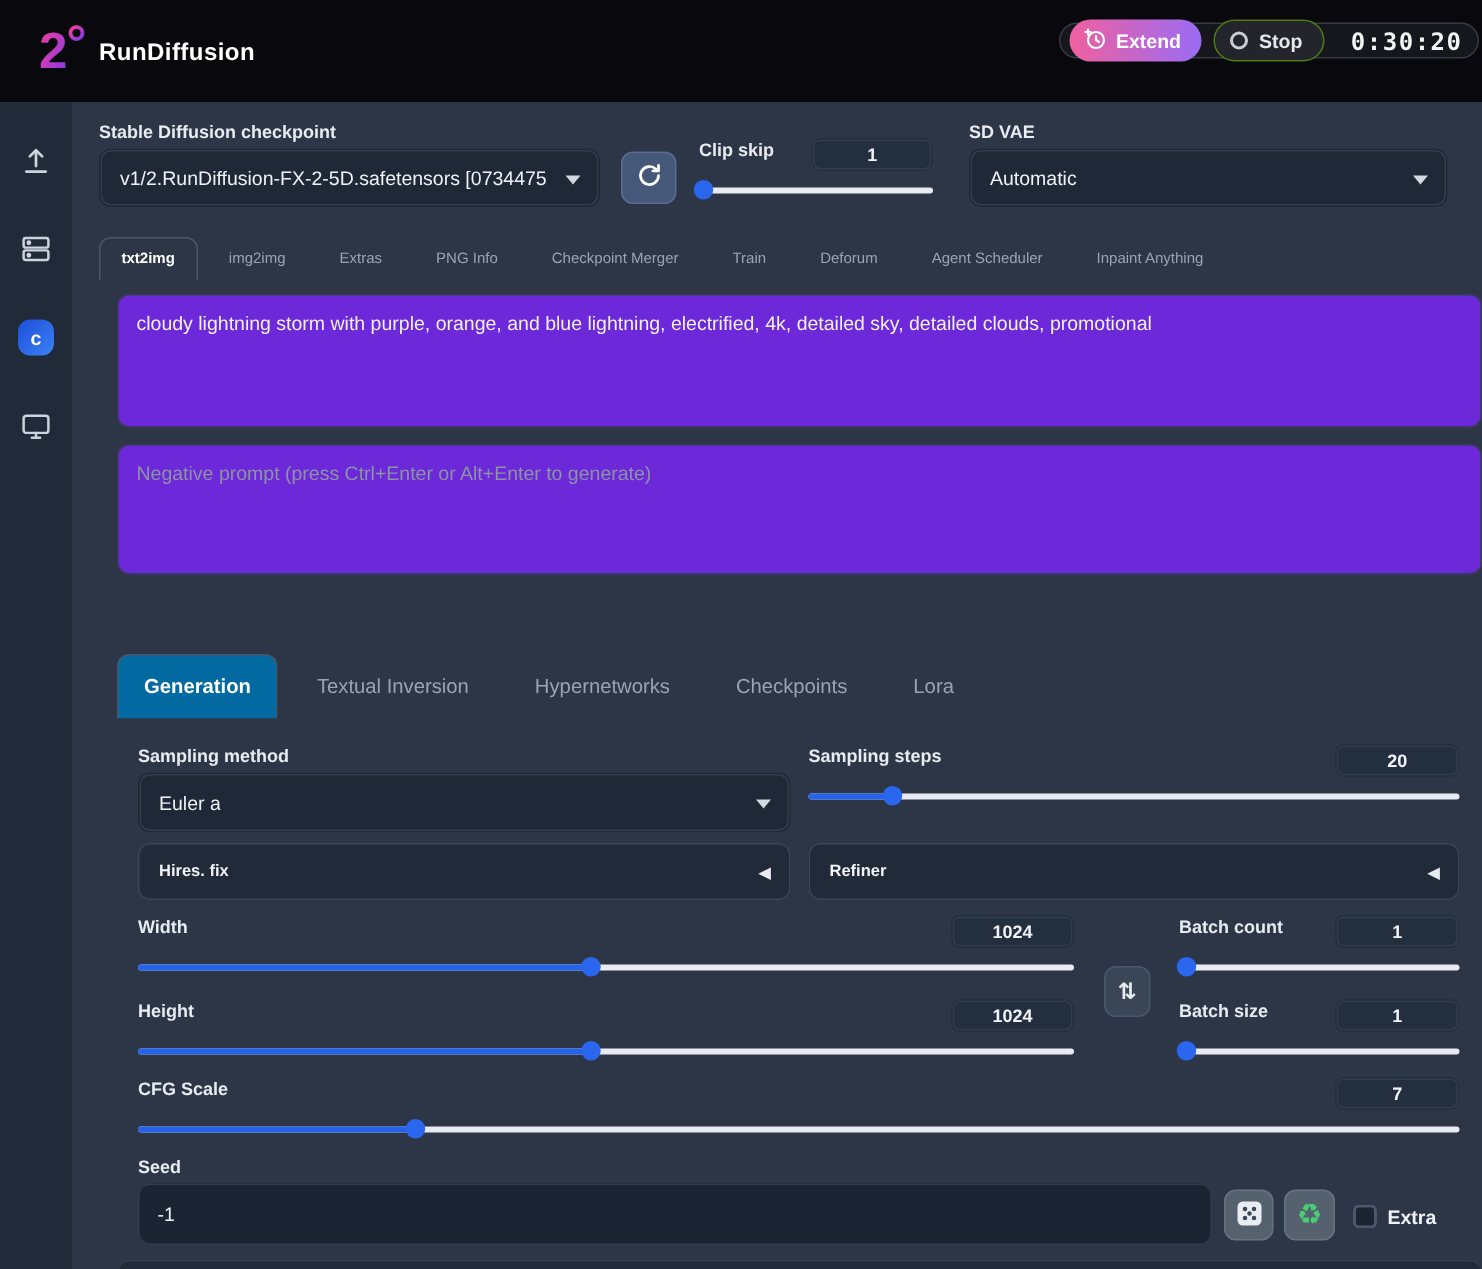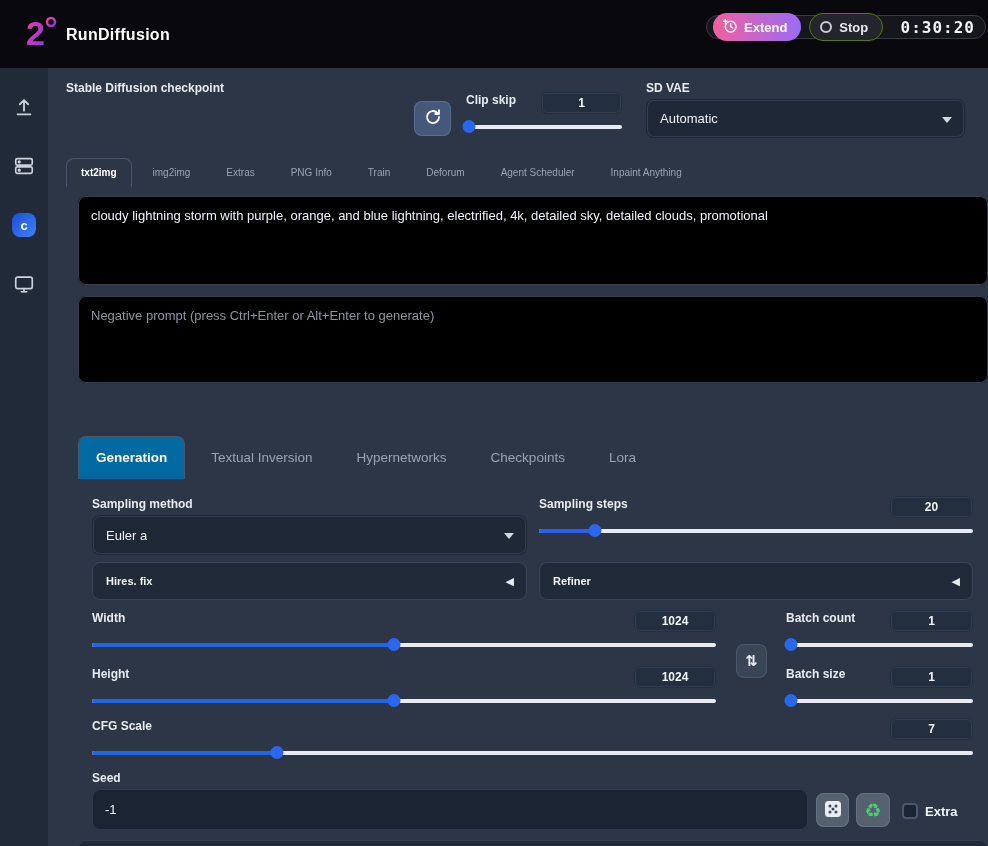--- a/index.html
+++ b/index.html
@@ -46,21 +46,21 @@
             display:flex; align-items:center; justify-content:center; cursor:text; }
   .slider { position:absolute; height:13px; cursor:pointer; }
   .slider .track { position:absolute; left:0; right:0; top:5px; height:4px; border-radius:3px; background:#e8ecf2; }
   .slider .fill  { position:absolute; left:0; top:5px; height:4px; border-radius:3px; background:#2563eb; width:var(--p,0%); }
   .slider .handle{ position:absolute; top:0; left:var(--p,0%); transform:translateX(-50%);
                    width:13px; height:13px; border-radius:50%; background:#2a66ee; }
   .accordion { position:absolute; height:38px; background:#202a38; box-shadow:inset 0 0 0 1px #39455a;
                border-radius:8px; display:flex; align-items:center; padding:0 14px; cursor:pointer; }
   .accordion .acc-label { color:#f2f4f8; font-size:11px; font-weight:600; }
   .acc-arrow { position:absolute; right:13px; color:#e7ebf0; font-size:11px; font-family:"DejaVu Sans",sans-serif; }
-  .textarea { position:absolute; background:#000000; box-shadow:inset 0 0 0 1px #333d4d; border:none; border-radius:8px;
+  .textarea { position:absolute; background:#6d28d9; box-shadow:inset 0 0 0 1px #333d4d; border:none; border-radius:8px;
               color:#eef1f5; font-size:13px; font-family:"Liberation Sans",sans-serif; padding:11px 13px;
               resize:none; outline:none; line-height:1.45; }
   .textarea::placeholder { color:#8b94a3; }
 
   
   .tabs-row { position:absolute; left:66px; top:158px; display:flex; gap:6px; white-space:nowrap; }
   .tab { padding:8px 14px; font-size:10px; color:#9aa3b2; cursor:pointer;
          border:1px solid transparent; border-radius:8px 8px 0 0; }
   .tab.active { color:#ffffff; font-weight:700; background:#2c3646; border-color:#4a566b; border-bottom-color:transparent; }
   .subtabs-row { position:absolute; left:78px; top:436px; display:flex; gap:8px; }
@@ -146,20 +146,24 @@
     <div class="side-icon">
       <svg width="22" height="22" viewBox="0 0 24 24" fill="none" stroke="#ccd3dd" stroke-width="1.8" stroke-linecap="round" stroke-linejoin="round">
         <rect x="3" y="4.5" width="18" height="12.5" rx="2"></rect>
         <path d="M9 20.5h6"></path>
           <path d="M12 17v3.5"></path>
       </svg>
     </div>
   </div>
 
   <div class="label" style="left:66px; top:81px;">Stable Diffusion checkpoint</div>
+  <div class="dropdown" style="left:66px; top:99px; width:334px; height:39px;">
+    <span class="val">v1/2.RunDiffusion-FX-2-5D.safetensors [0734475</span>
+    <span class="caret"></span>
+  </div>
   <button class="tool-btn refresh-btn" style="left:414px; top:101px; width:37px; height:35px;">
     <span>
       <svg width="18" height="18" viewBox="0 0 24 24" fill="none" stroke="#ffffff" stroke-width="2.4" stroke-linecap="round" stroke-linejoin="round">
         <path d="M20 12a8 8 0 1 1-2.3-5.6"></path>
         <path d="M20 3v5h-5"></path>
       </svg>
     </span>
   </button>
 
   <div class="label" style="left:466px; top:93px;">Clip skip</div>
@@ -174,20 +178,21 @@
   <div class="dropdown" style="left:646px; top:99px; width:319px; height:39px;">
     <span class="val">Automatic</span>
     <span class="caret"></span>
   </div>
 
   <div class="tabs-row">
     <div class="tab active">txt2img</div>
     <div class="tab">img2img</div>
     <div class="tab">Extras</div>
     <div class="tab">PNG Info</div>
+    <div class="tab">Checkpoint Merger</div>
     <div class="tab">Train</div>
     <div class="tab">Deforum</div>
     <div class="tab">Agent Scheduler</div>
     <div class="tab">Inpaint Anything</div>
   </div>
 
   <textarea class="textarea" style="left: 78px; top: 196px; width: 910px; height: 89px;">cloudy lightning storm with purple, orange, and blue lightning, electrified, 4k, detailed sky, detailed clouds, promotional</textarea>
   <textarea class="textarea" style="left: 78px; top: 296px; width: 910px; height: 87px;" placeholder="Negative prompt (press Ctrl+Enter or Alt+Enter to generate)"></textarea>
 
   <div class="subtabs-row">

